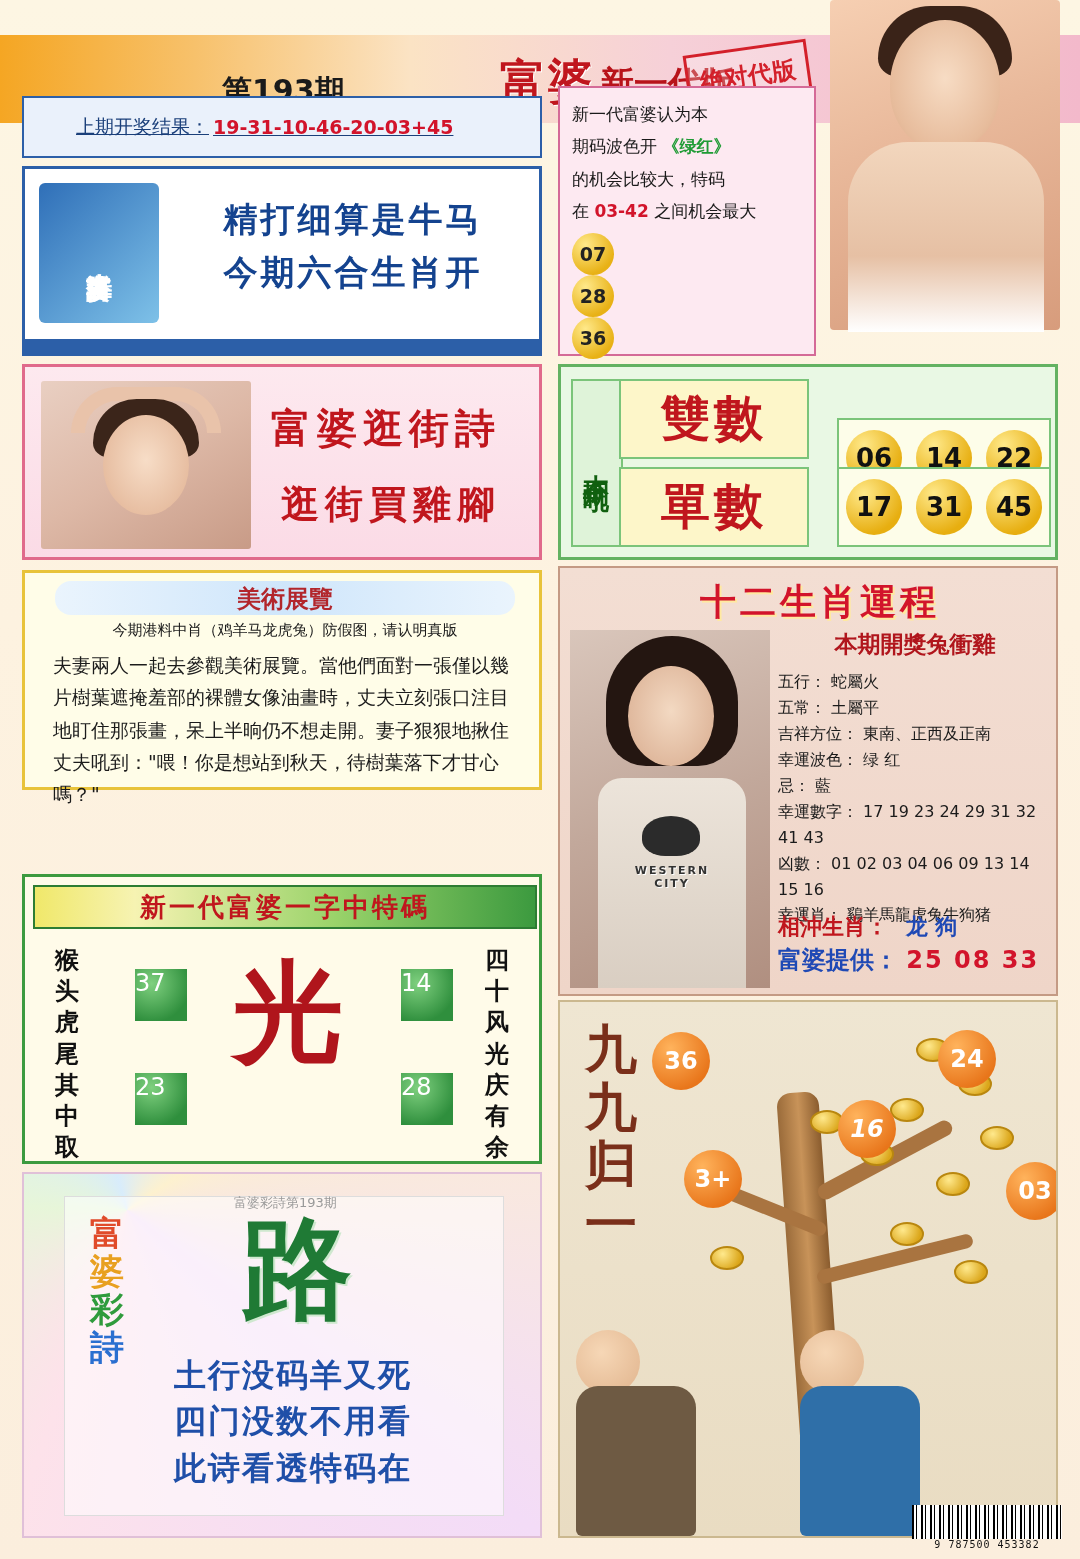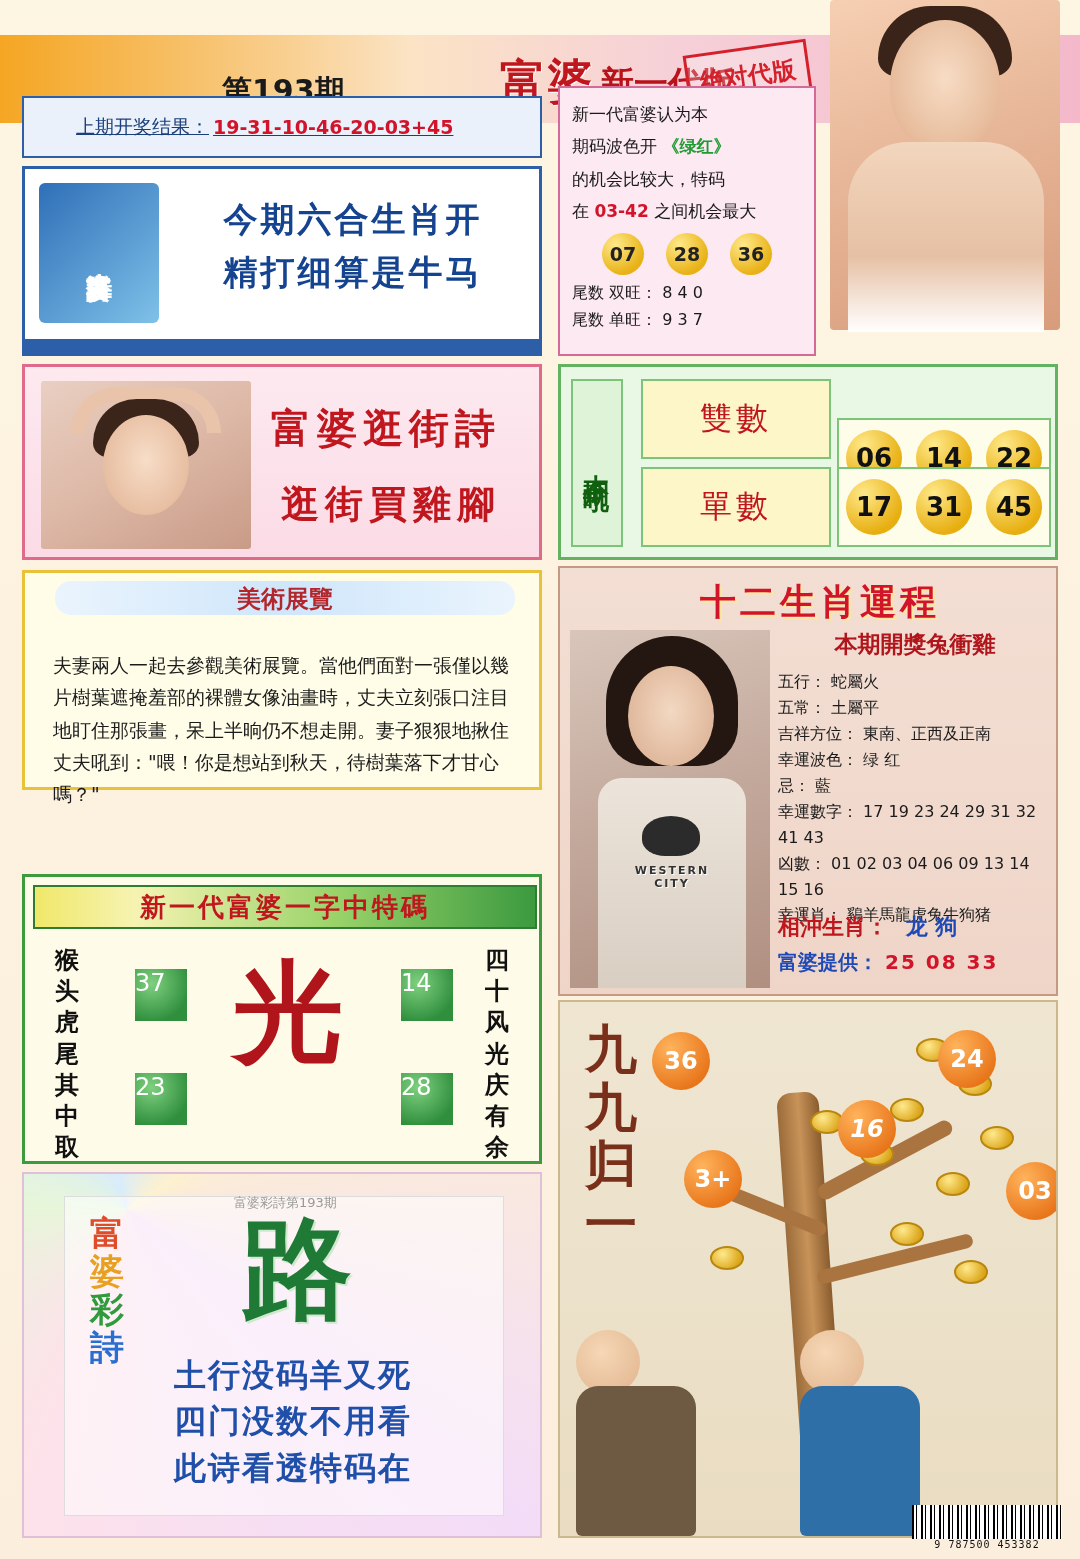--- a/index.html
+++ b/index.html
@@ -227,21 +227,21 @@
   
   .forecast{
     left:558px; top:86px; width:258px; height:270px;
     background:#fde9f1; border:2px solid #d46a97;
     padding:10px 12px;
     font-size:17px; color:#1a1a1a; line-height:1.9;
   }
   .forecast .green{ color:#1f9b35; font-weight:bold; }
   .forecast .red{ color:#d2142b; font-weight:bold; }
   .forecast .balls{
-    display:flex; gap:22px; justify-content:center; margin:6px 0 4px;
+    display:flex; gap:0; justify-content:center; margin:6px 0 4px;flex-direction:column;
   }
   .yball{
     width:42px; height:42px; border-radius:50%;
     background:radial-gradient(circle at 32% 28%, #ffe98a, #e8b115 72%);
     display:flex; align-items:center; justify-content:center;
     font-size:19px; font-weight:bold; color:#222;
   }
   .forecast .tail{ font-size:16px; line-height:1.7; }
 
   
@@ -250,24 +250,24 @@
     background:#e9f8e4; border:3px solid #63b262;
   }
   .oddeven .vlabel{
     position:absolute; left:10px; top:12px; width:52px; height:168px;
     background:#dff3d9; border:2px solid #7bc47a;
     font-size:26px; font-weight:bold; color:#10600f;
     display:flex; align-items:center; justify-content:center;
     writing-mode:vertical-rl; letter-spacing:6px;
   }
   .oddeven .cell{
-    position:absolute; left:80px; width:190px; height:80px;
+    position:absolute; left:58px; width:190px; height:80px;
     background:#fdf6c9; border:2px solid #7bc47a;
     display:flex; align-items:center; justify-content:center;
-    font-size:32px; font-weight:normal; color:#c0161d; letter-spacing:4px;
+    font-size:49px; font-weight:bold; color:#c0161d; letter-spacing:4px;
   }
   .oddeven .cell.top{ top:12px; }
   .oddeven .cell.bot{ top:100px; }
   .oddeven .numsrow{
     position:absolute; left:276px; width:214px; height:80px;
     display:flex; align-items:center; justify-content:space-around;
     background:#fdfde9; border:2px solid #7bc47a;
   }
   .oddeven .numsrow.top{ top:12px;margin-top:39px; }
   .oddeven .numsrow.bot{ top:100px; }
@@ -324,21 +324,21 @@
     font-size:23px; font-weight:bold; color:#b0151c; text-align:center;
     margin-bottom:6px;
   }
   .fortune .clash{
     position:absolute; left:218px; bottom:52px; width:274px;
     font-size:22px; font-weight:bold; color:#c0161d;
   }
   .fortune .clash b{ color:#1f49b5; margin-left:10px; }
   .fortune .supply{
     position:absolute; left:218px; bottom:18px; width:274px;
-    font-size:20px; color:#1f49b5; font-weight:bold;margin-top:11px;
+    font-size:24px; color:#1f49b5; font-weight:bold;margin-top:11px;
   }
   .fortune .supply em{ color:#d2142b; font-style:normal; letter-spacing:2px; }
 
   
   .tree{
     left:558px; top:1000px; width:500px; height:538px;
     background:linear-gradient(180deg,#efe6d2 0%, #e9dcc2 100%);
     border:2px solid #cbb88f;
     overflow:hidden;
   }
@@ -411,39 +411,40 @@
   </div>
 
   <div class="panel lastdraw">
     <span>上期开奖结果：</span>
     <span class="nums">19-31-10-46-20-03+45</span>
   </div>
 
   <div class="panel poembox">
     <div class="seal">生肖富婆詩</div>
     <div class="poem-lines">
+      <div>精打细算是牛马</div>
       <div>今期六合生肖开</div>
-      <div>精打细算是牛马</div>
     </div>
     <div class="footbar"></div>
   </div>
 
   <div class="panel streetbox">
     <div class="photo">
       <div class="arms"></div>
       <div class="h"></div>
       <div class="f"></div>
     </div>
     <div class="t1">富婆逛街詩</div>
     <div class="t2">逛街買雞腳</div>
   </div>
 
   <div class="panel artbox">
     <div class="titleband"></div>
     <div class="title">美術展覽</div>
+    <div class="sub">今期港料中肖（鸡羊马龙虎兔）防假图，请认明真版</div>
     <div class="body">夫妻兩人一起去參觀美術展覽。當他們面對一張僅以幾片樹葉遮掩羞部的裸體女像油畫時，丈夫立刻張口注目地盯住那張畫，呆上半晌仍不想走開。妻子狠狠地揪住丈夫吼到："喂！你是想站到秋天，待樹葉落下才甘心嗎？"</div>
   </div>
 
   <div class="panel wordbox">
     <div class="banner">新一代富婆一字中特碼</div>
     <div class="leftcol">猴头虎尾其中取</div>
     <div class="rightcol">四十风光庆有余</div>
     <div class="bigword">光</div>
     <div class="gball" style="left:110px; top:92px;">37</div>
     <div class="gball" style="left:376px; top:92px;">14</div>

